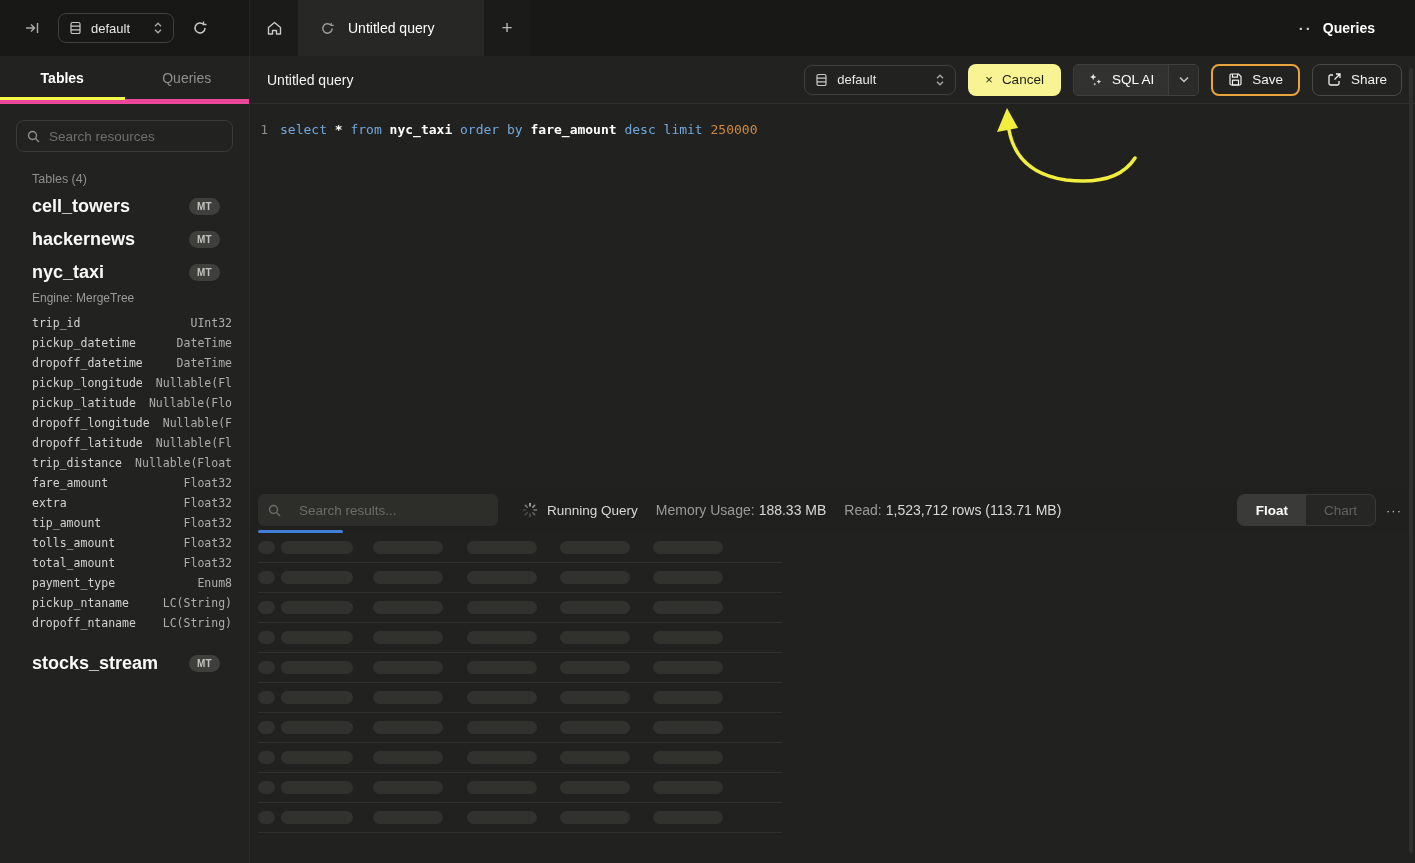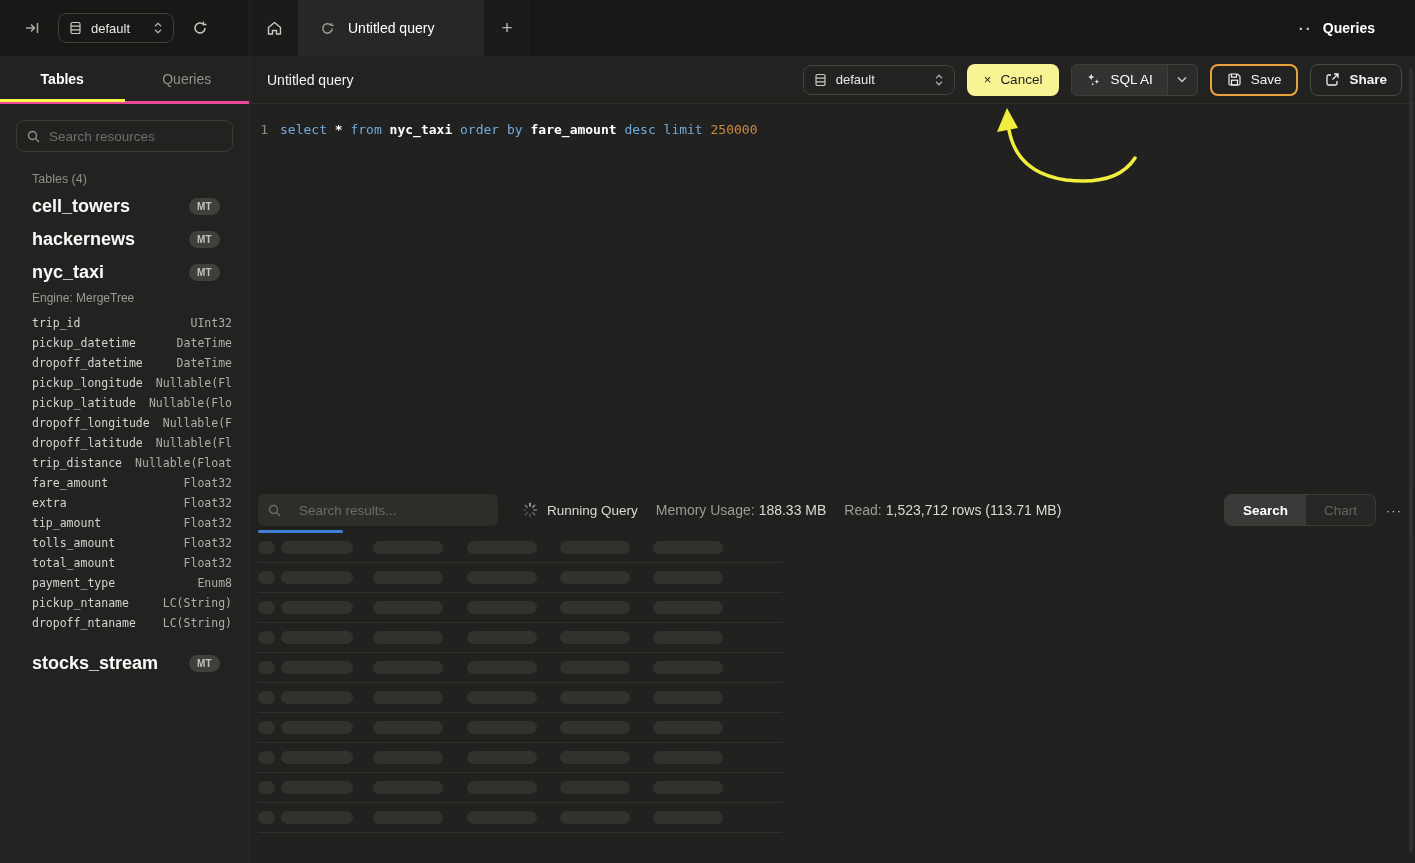--- a/index.html
+++ b/index.html
@@ -31,21 +31,21 @@
   .tab-run{ color:#9a9a97; font-size:15px; }
   .plus-btn{ width:46px; background:#1b1b19; border:none; color:#b5b5b2;
     font-size:19px; cursor:pointer; }
   .topbar-right{ margin-left:auto; display:flex; align-items:center; gap:10px;
     padding-right:40px; color:#fff; font-weight:600; font-size:14px; cursor:pointer; }
   .dots-icon{ color:#c9c9c6; font-size:15px; letter-spacing:2px; font-weight:700; }
 
   
   .sidebar{ position:absolute; left:0; top:56px; width:250px; height:807px;
     background:#222220; border-right:1px solid #2a2a28; }
-  .side-tabs{ height:48px; display:flex; border-bottom:3px solid #ec4899; }
+  .side-tabs{ height:48px; display:flex; border-bottom:5px solid #ec4899; }
   .side-tab{ flex:1; background:none; border:none; color:#8f8f8c; font-size:14px;
     cursor:pointer; position:relative; font-family:inherit; }
   .side-tab.active{ color:#ffffff; font-weight:600; }
   .side-tab.active::after{ content:""; position:absolute; left:0; right:0; bottom:-1px;
     height:3px; background:var(--brand-yellow); }
   .new-table-btn{ display:flex; align-items:center; justify-content:center; gap:9px;
     margin:17px 16px 0 16px; width:217px; height:32px; border:none; border-radius:8px;
     background:var(--brand-yellow); color:#1d1d1b; font-size:14px; font-weight:500;
     cursor:pointer; font-family:inherit; }
   .search-box{ display:flex; align-items:center; gap:9px; margin:16px 16px 0 16px;
@@ -81,21 +81,21 @@
     font-family:inherit; background:transparent; color:#f2f2f0; }
   .btn-cancel{ background:var(--pale-yellow); color:#1d1d1b; padding:0 16px; font-weight:500;}
   .btn-cancel .x{ font-size:13px; }
   .splitbtn{ display:flex; align-items:stretch; height:32px; border:1px solid #3f3f3c;
     border-radius:5px; overflow:hidden; cursor:pointer; }
   .splitbtn .main-part{ display:flex; align-items:center; gap:9px; padding:0 14px;
     background:#323230; color:#fff; font-size:13.5px; }
   .splitbtn .chev-part{ display:flex; align-items:center; justify-content:center;
     width:30px; background:#2b2b29; border-left:1px solid #3f3f3c; color:#c9c9c6; }
   .btn-save{ border:2px solid var(--save-orange); padding:0 15px; font-weight:500; }
-  .btn-share{ border:1px solid #4a4a47; padding:0 14px; font-weight:700; }
+  .btn-share{ border:1px solid #4a4a47; padding:0 14px; font-weight:400; }
 
   
   .editor{ position:absolute; left:0; top:48px; width:1165px; height:383px;
     background:#212120; font-family:"DejaVu Sans Mono", monospace; font-size:13px; }
   .code-line{ position:absolute; left:0; top:16px; display:flex; line-height:20px; }
   .gutter{ width:30px; text-align:right; color:#8a8a87; padding-right:12px; }
   .tok-kw{ color:var(--kw-blue); }
   .tok-id{ color:#ffffff; font-weight:700; }
   .tok-num{ color:var(--num-orange);text-align:right; }
   .tok-plain{ color:#d5d5d2; }
@@ -425,21 +425,21 @@
           </svg>
         </span>
         <span>Running Query</span>
       </div>
       <span class="stat-label">Memory Usage:</span>
       <span class="stat-value">188.33 MB</span>
       <span class="stat-label">Read:</span>
       <span class="stat-value">1,523,712 rows (113.71 MB)</span>
 
       <div class="view-toggle">
-        <button class="seg active">Search</button>
+        <button class="seg active">Float</button>
         <button class="seg">Chart</button>
       </div>
       <button class="more-btn">
         <span>···</span>
       </button>
     </div>
 
     <div class="progress"></div>
 
     <div class="skeleton" id="skeleton-body">

